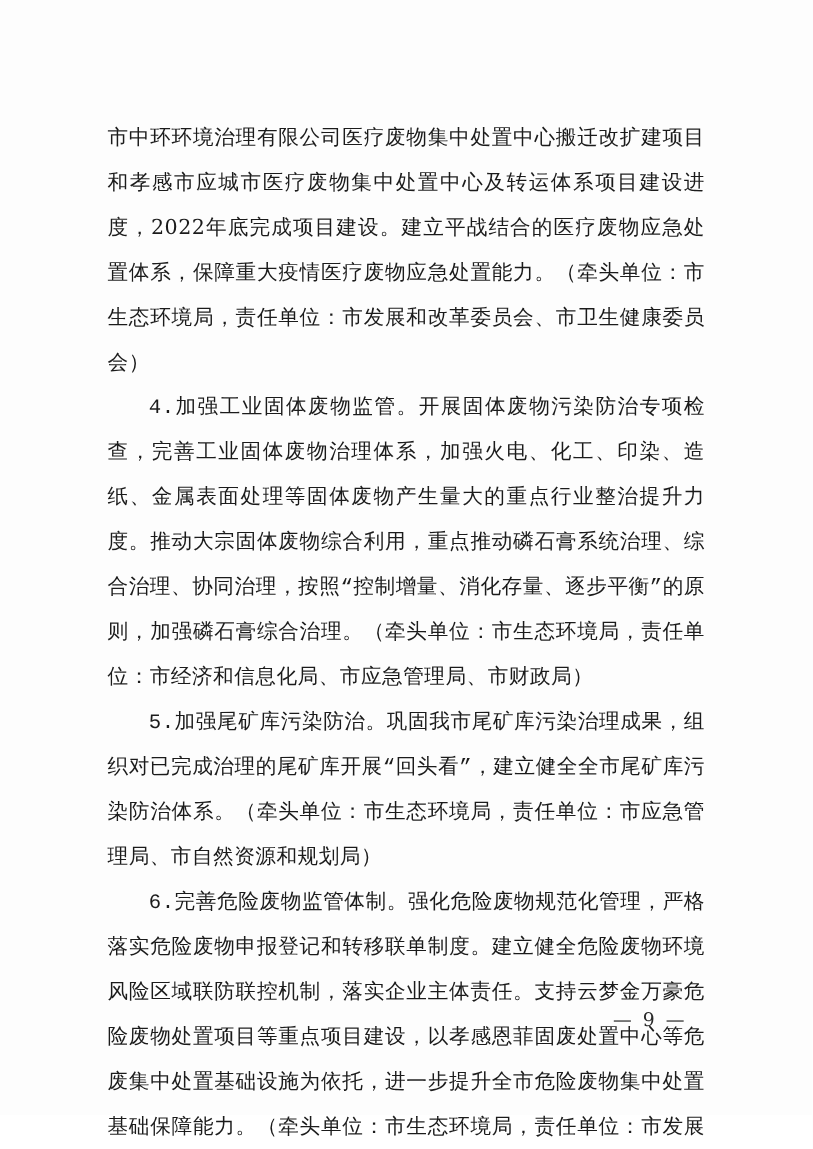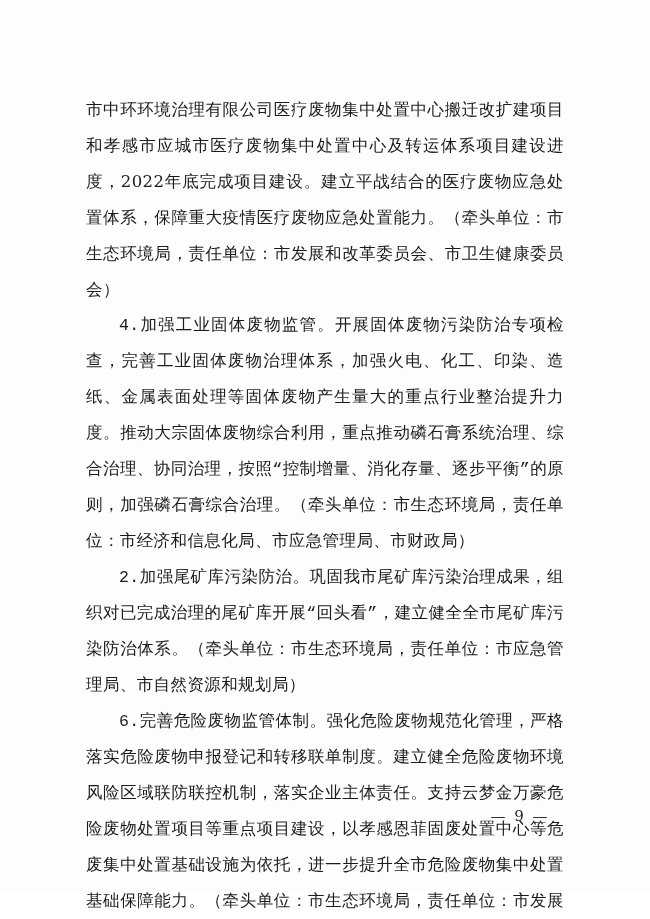--- a/index.html
+++ b/index.html
@@ -57,19 +57,19 @@
     font-family: "DejaVu Serif", "Liberation Serif", serif;
   }
 </style>
 </head>
 <body>
 
 <div class="page">
   <div class="content">
     <p class="para">市中环环境治理有限公司医疗废物集中处置中心搬迁改扩建项目和孝感市应城市医疗废物集中处置中心及转运体系项目建设进度，2022年底完成项目建设。建立平战结合的医疗废物应急处置体系，保障重大疫情医疗废物应急处置能力。（牵头单位：市生态环境局，责任单位：市发展和改革委员会、市卫生健康委员会）</p>
     <p class="para indent">4.加强工业固体废物监管。开展固体废物污染防治专项检查，完善工业固体废物治理体系，加强火电、化工、印染、造纸、金属表面处理等固体废物产生量大的重点行业整治提升力度。推动大宗固体废物综合利用，重点推动磷石膏系统治理、综合治理、协同治理，按照“控制增量、消化存量、逐步平衡”的原则，加强磷石膏综合治理。（牵头单位：市生态环境局，责任单位：市经济和信息化局、市应急管理局、市财政局）</p>
-    <p class="para indent">2.加强尾矿库污染防治。巩固我市尾矿库污染治理成果，组织对已完成治理的尾矿库开展“回头看”，建立健全全市尾矿库污染防治体系。（牵头单位：市生态环境局，责任单位：市应急管理局、市自然资源和规划局）</p>
+    <p class="para indent">5.加强尾矿库污染防治。巩固我市尾矿库污染治理成果，组织对已完成治理的尾矿库开展“回头看”，建立健全全市尾矿库污染防治体系。（牵头单位：市生态环境局，责任单位：市应急管理局、市自然资源和规划局）</p>
     <p class="para indent">6.完善危险废物监管体制。强化危险废物规范化管理，严格落实危险废物申报登记和转移联单制度。建立健全危险废物环境风险区域联防联控机制，落实企业主体责任。支持云梦金万豪危险废物处置项目等重点项目建设，以孝感恩菲固废处置中心等危废集中处置基础设施为依托，进一步提升全市危险废物集中处置基础保障能力。（牵头单位：市生态环境局，责任单位：市发展和改革委员会）</p>
   </div>
   <div class="footer">
     <span class="page-number">— 9 —</span>
   </div>
 </div>
 
 </body></html>

